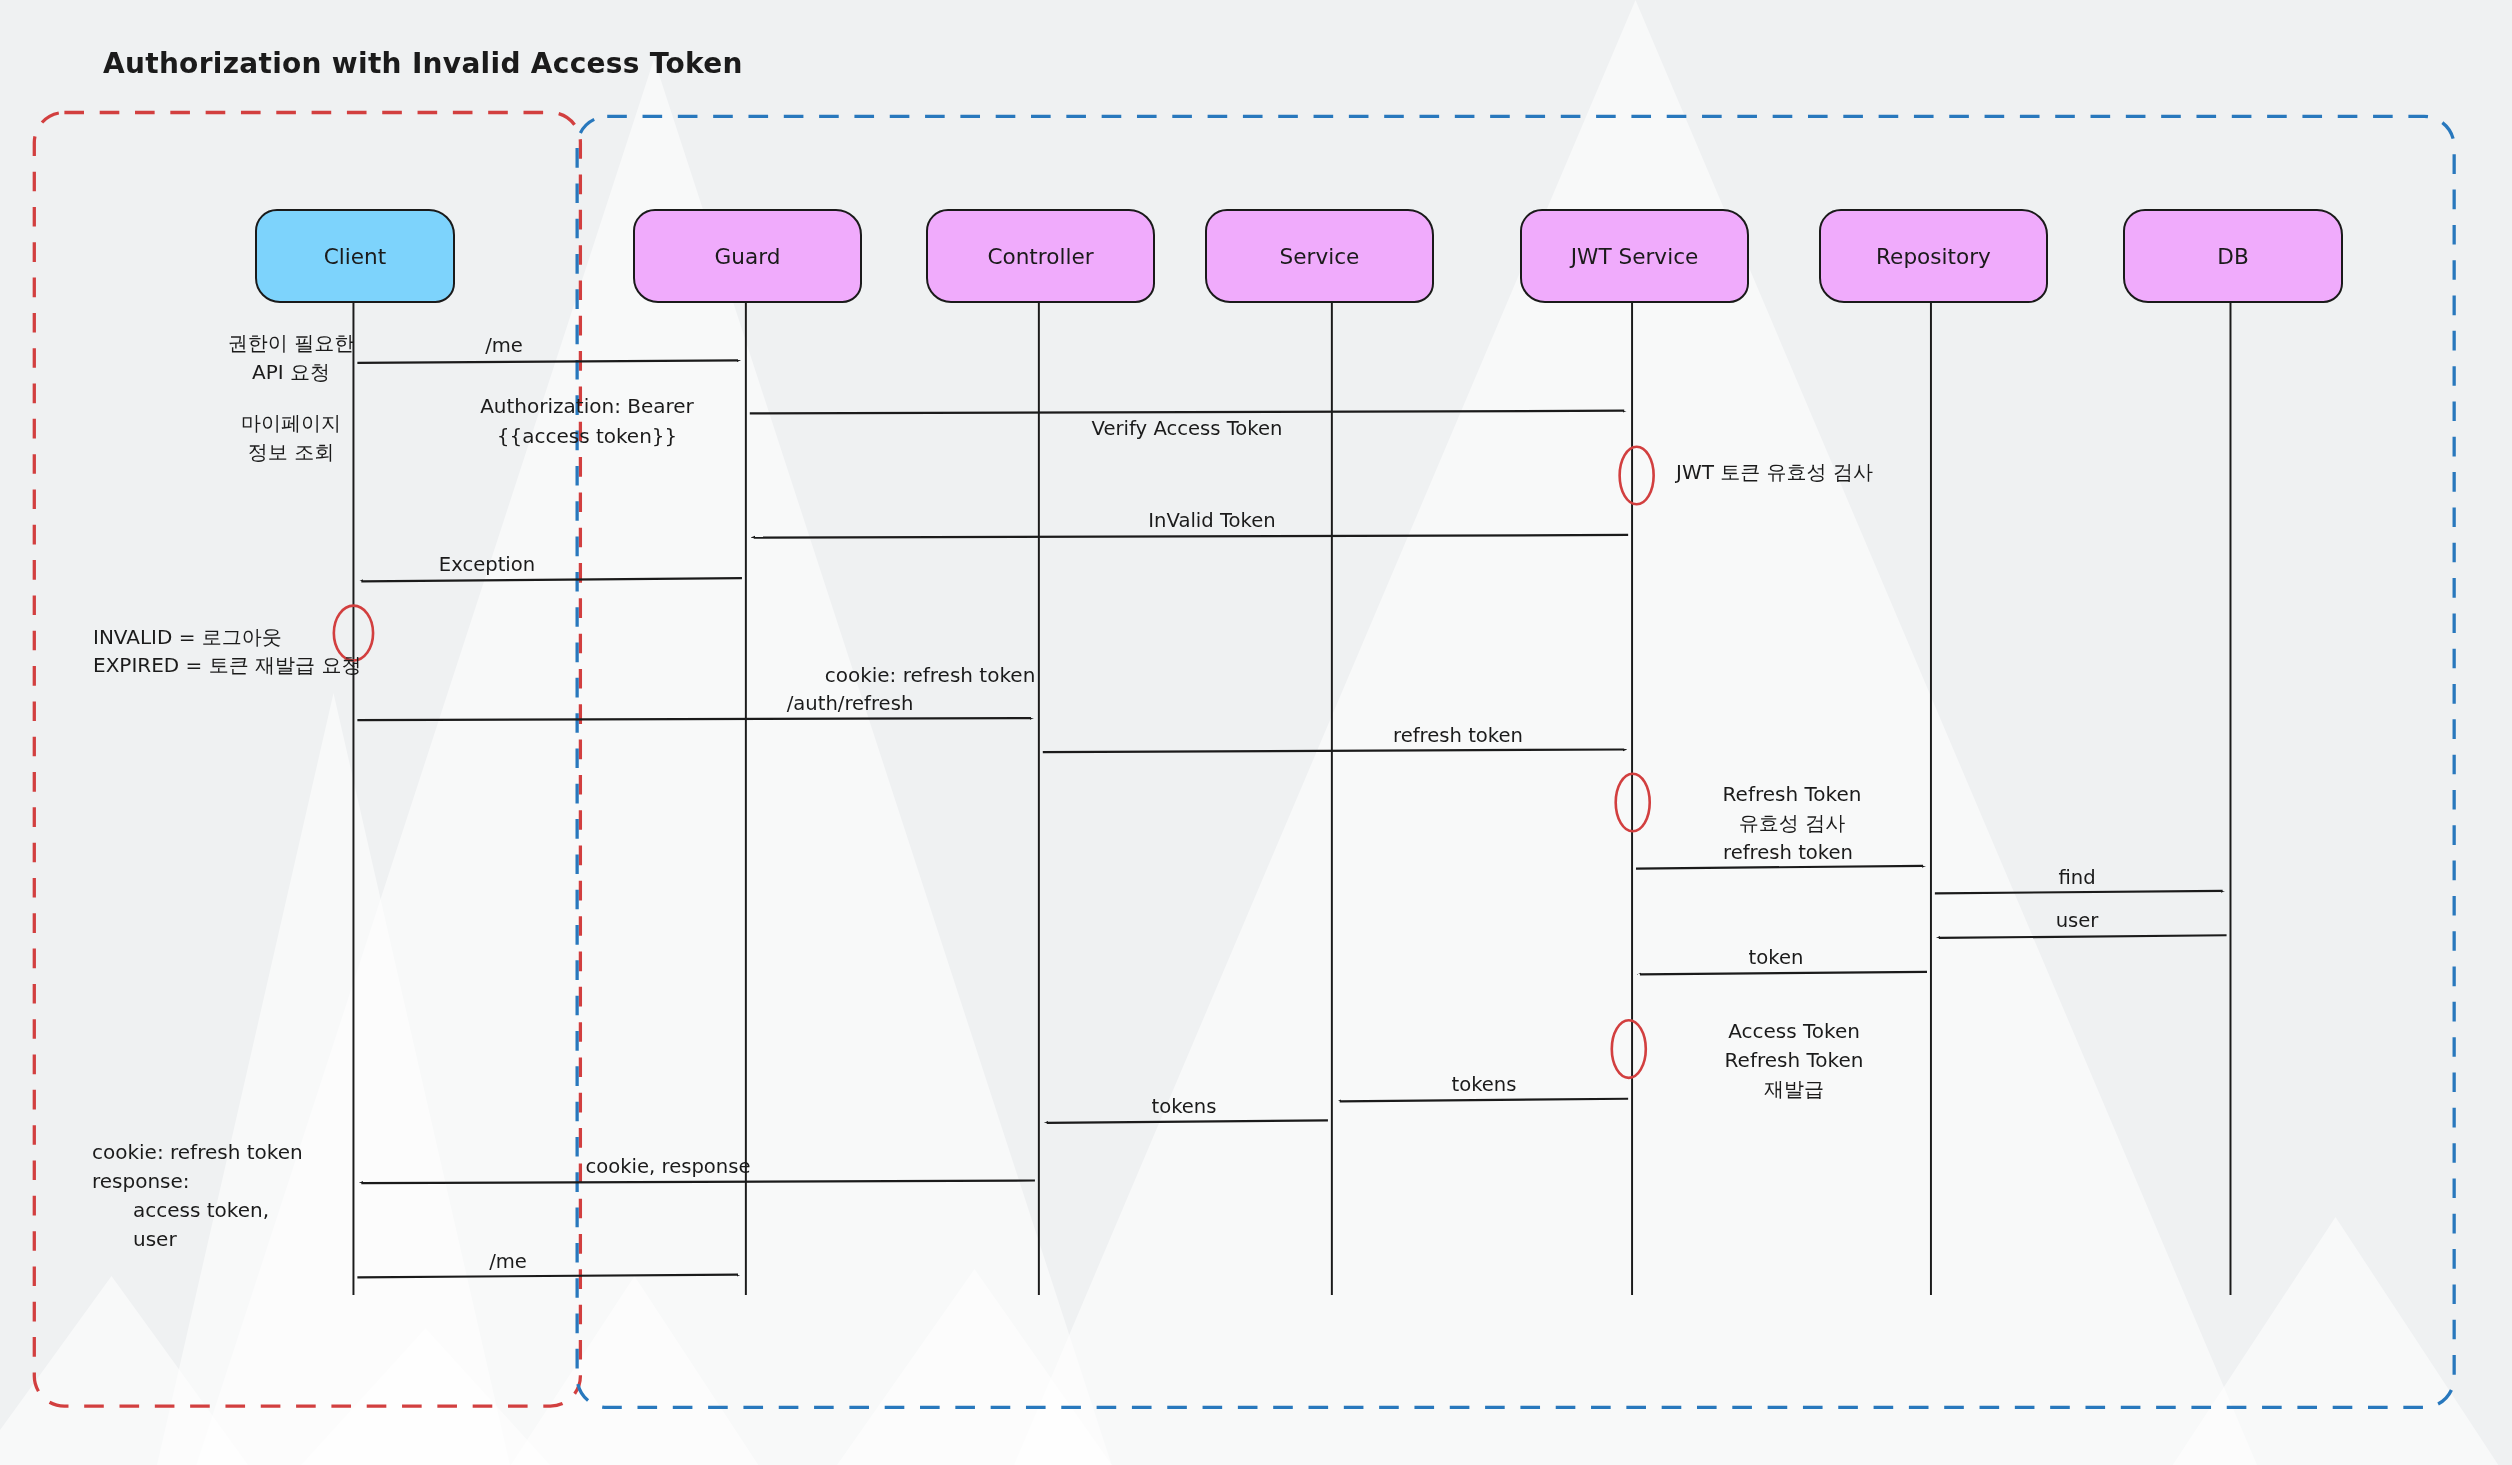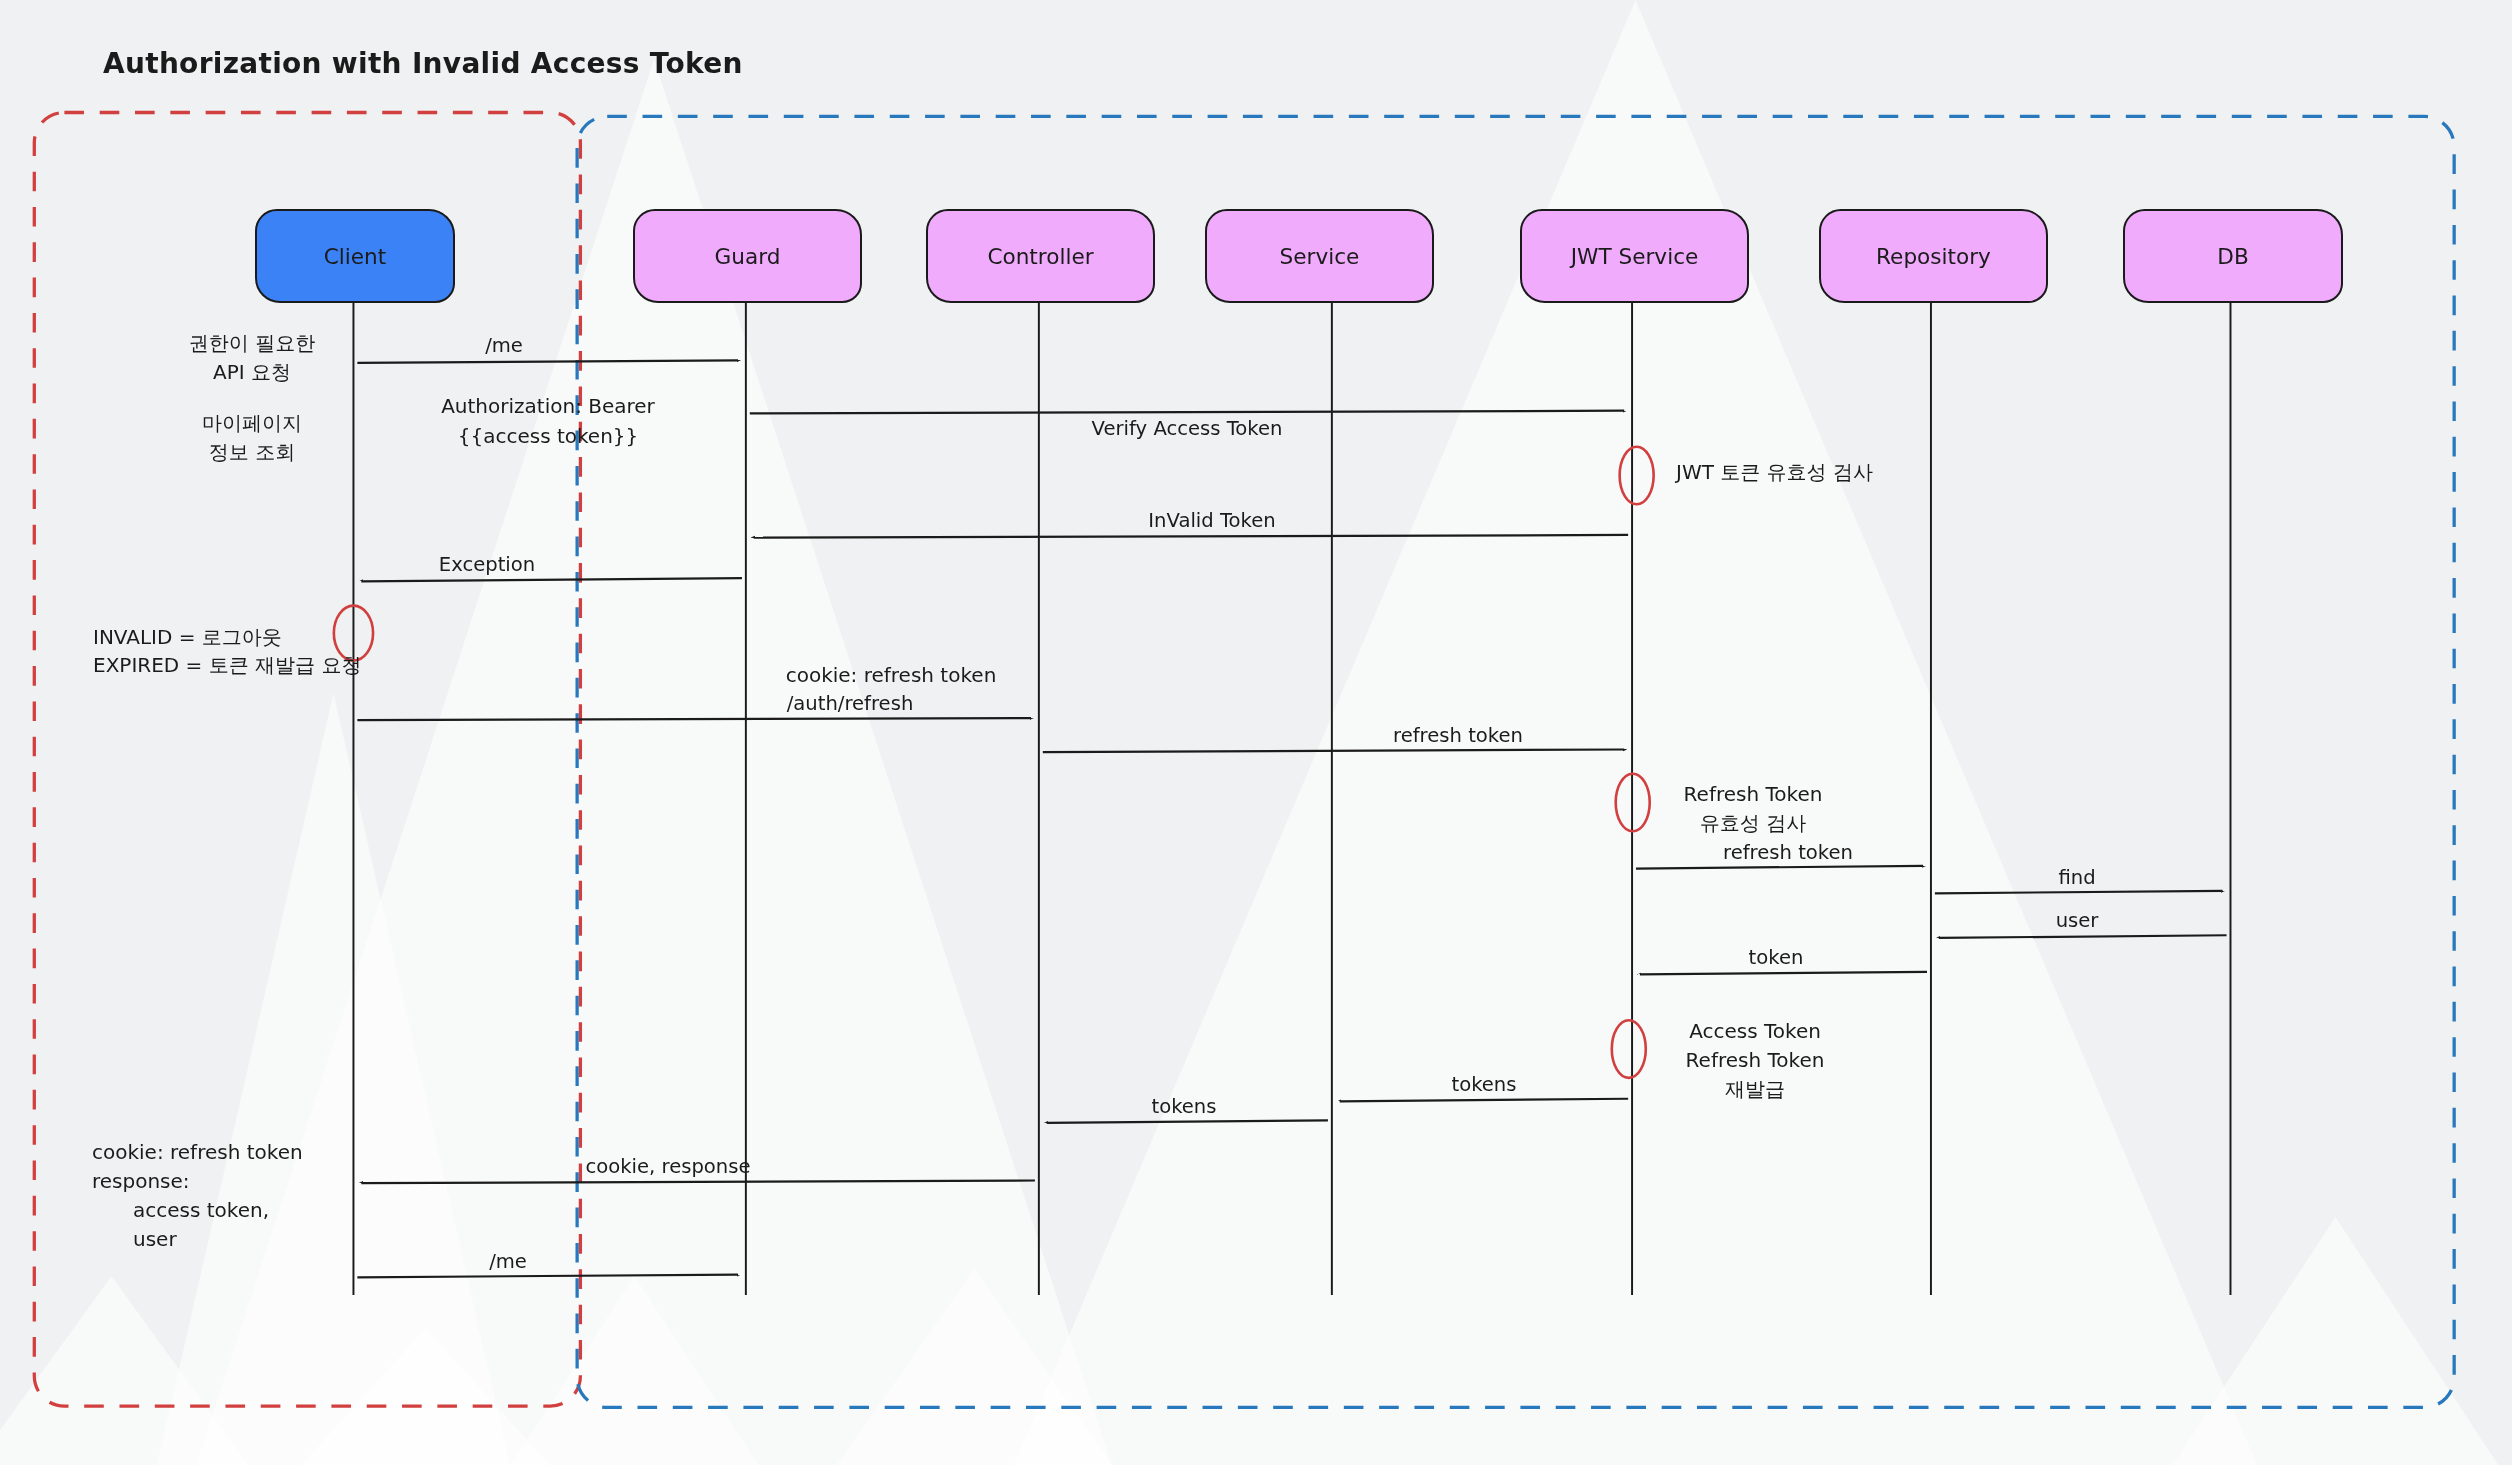--- a/index.html
+++ b/index.html
@@ -13,27 +13,27 @@
   .title{
     position:absolute;left:103px;top:47px;z-index:3;
     font-size:28px;font-weight:700;letter-spacing:0.3px;
   }
   .actor{
     position:absolute;top:209px;height:90px;z-index:3;
     border:2.3px solid #1a1a1a;border-radius:22px 26px 19.6px 25px;
     background:#f0abfc;display:flex;align-items:center;justify-content:center;
     font-size:21.6px;
   }
-  .actor.client{background:#3b82f6;}
+  .actor.client{background:#7dd3fc;}
   .msg{
     position:absolute;transform:translateX(-50%);z-index:3;
     font-size:19.6px;white-space:nowrap;
   }
   .note{position:absolute;z-index:3;font-size:20px;white-space:nowrap;line-height:29px;}
-  .note.center{transform:translateX(-50%);text-align:center;}
+  .note.center{transform:translateX(-50%);text-align:center;margin-left:39px;}
   .note .indent{margin-left:41px;}
 </style>
 </head>
 <body>
 
 <div class="tri" style="left:196px;top:59px;width:916px;height:1407px;"></div>
 <div class="tri" style="left:1014px;top:0px;width:1243px;height:1465px;"></div>
 <div class="tri" style="left:157px;top:693px;width:353px;height:772px;"></div>
 <div class="tri" style="left:-26px;top:1276px;width:275px;height:190px;"></div>
 <div class="tri" style="left:301px;top:1328px;width:249px;height:137px;"></div>

